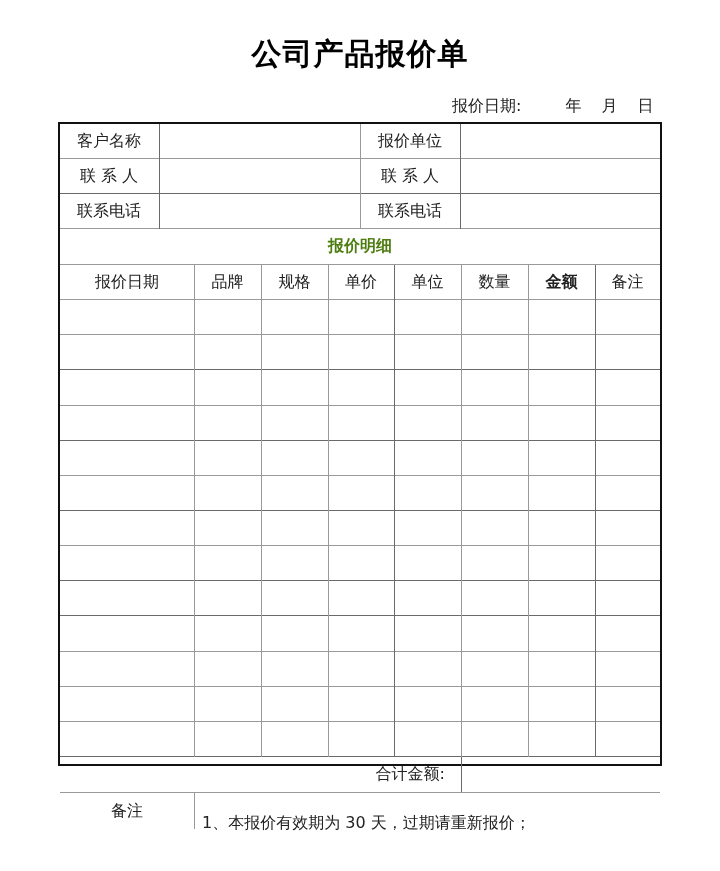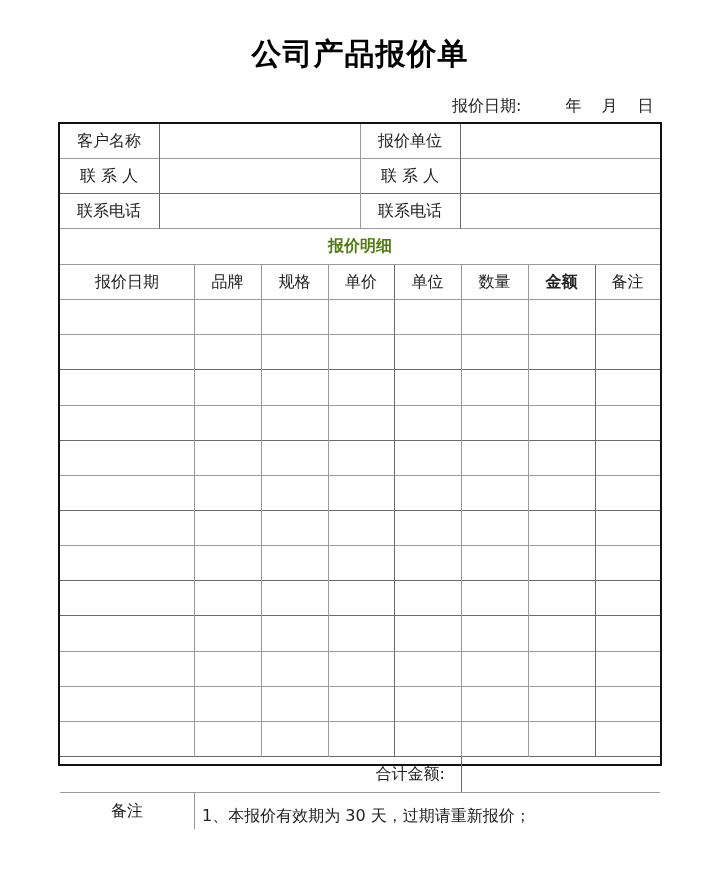--- a/index.html
+++ b/index.html
@@ -6,21 +6,21 @@
   body { width: 720px; height: 871px; position: relative; font-family: "DejaVu Sans", "Liberation Sans", sans-serif; color: #1a1a1a; overflow: hidden; }
   .title { position: absolute; left: 0; top: 34px; width: 720px; text-align: center; font-size: 30px; font-weight: bold; letter-spacing: 1px; color: #000; }
   .date-line { position: absolute; top: 96px; left: 452px; font-size: 16px; color: #222; white-space: pre; }
   .date-line span { display: inline-block; }
   .sheet { position: absolute; left: 58px; top: 122px; width: 604px; height: 644px; border: 2px solid #111; box-sizing: border-box; }
   .cell { position: absolute; box-sizing: border-box; display: flex; align-items: center; justify-content: center; font-size: 16px; color: #222; }
   .hl { position: absolute; height: 1px; background: #9a9a9a; }
   .vl { position: absolute; width: 1px; background: #9a9a9a; }
   .dark { background: #6a6a6a; }
   .section { font-weight: bold; color: #4d7c0f; }
-  .notes { position: absolute; font-size: 16px; color: #222; line-height: 30px; }
+  .notes { position: absolute; font-size: 16px; color: #222; line-height: 30px; margin-top: 7px; }
   .right { justify-content: flex-end; padding-right: 16px; }
 </style>
 </head>
 <body>
 
 <div class="title">公司产品报价单</div>
 
 <div class="date-line"><span>报价日期:</span><span style="width:44px"></span><span>年</span><span style="width:20px"></span><span>月</span><span style="width:20px"></span><span>日</span></div>
 
 <div class="sheet">

